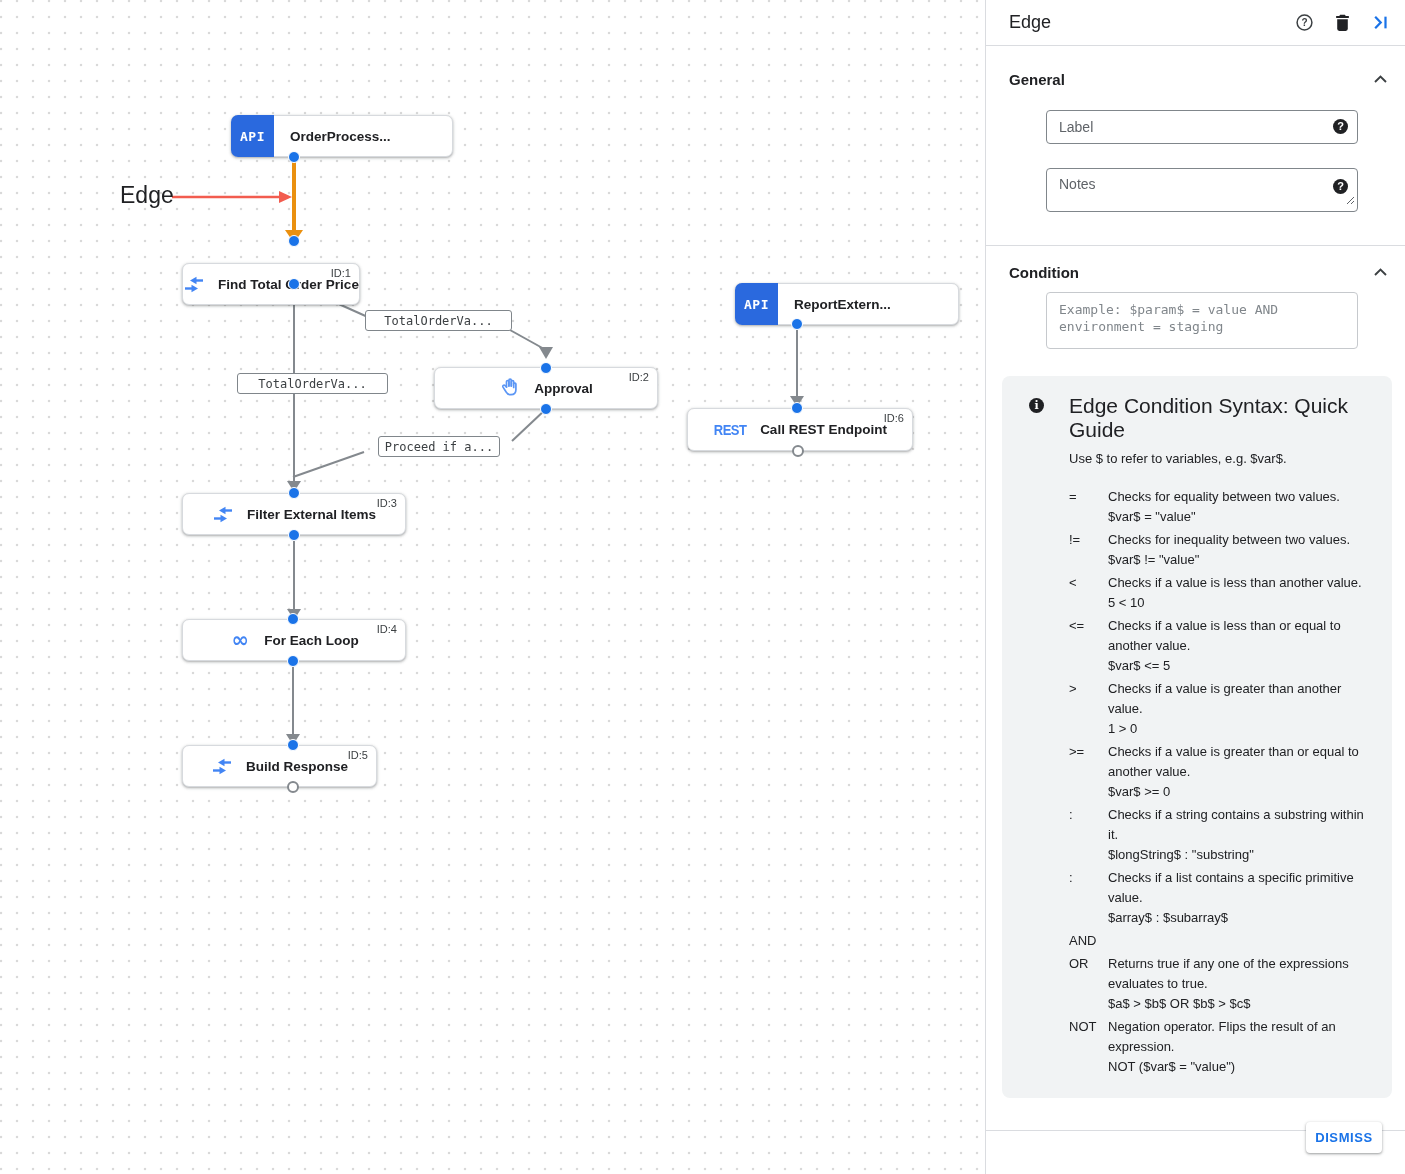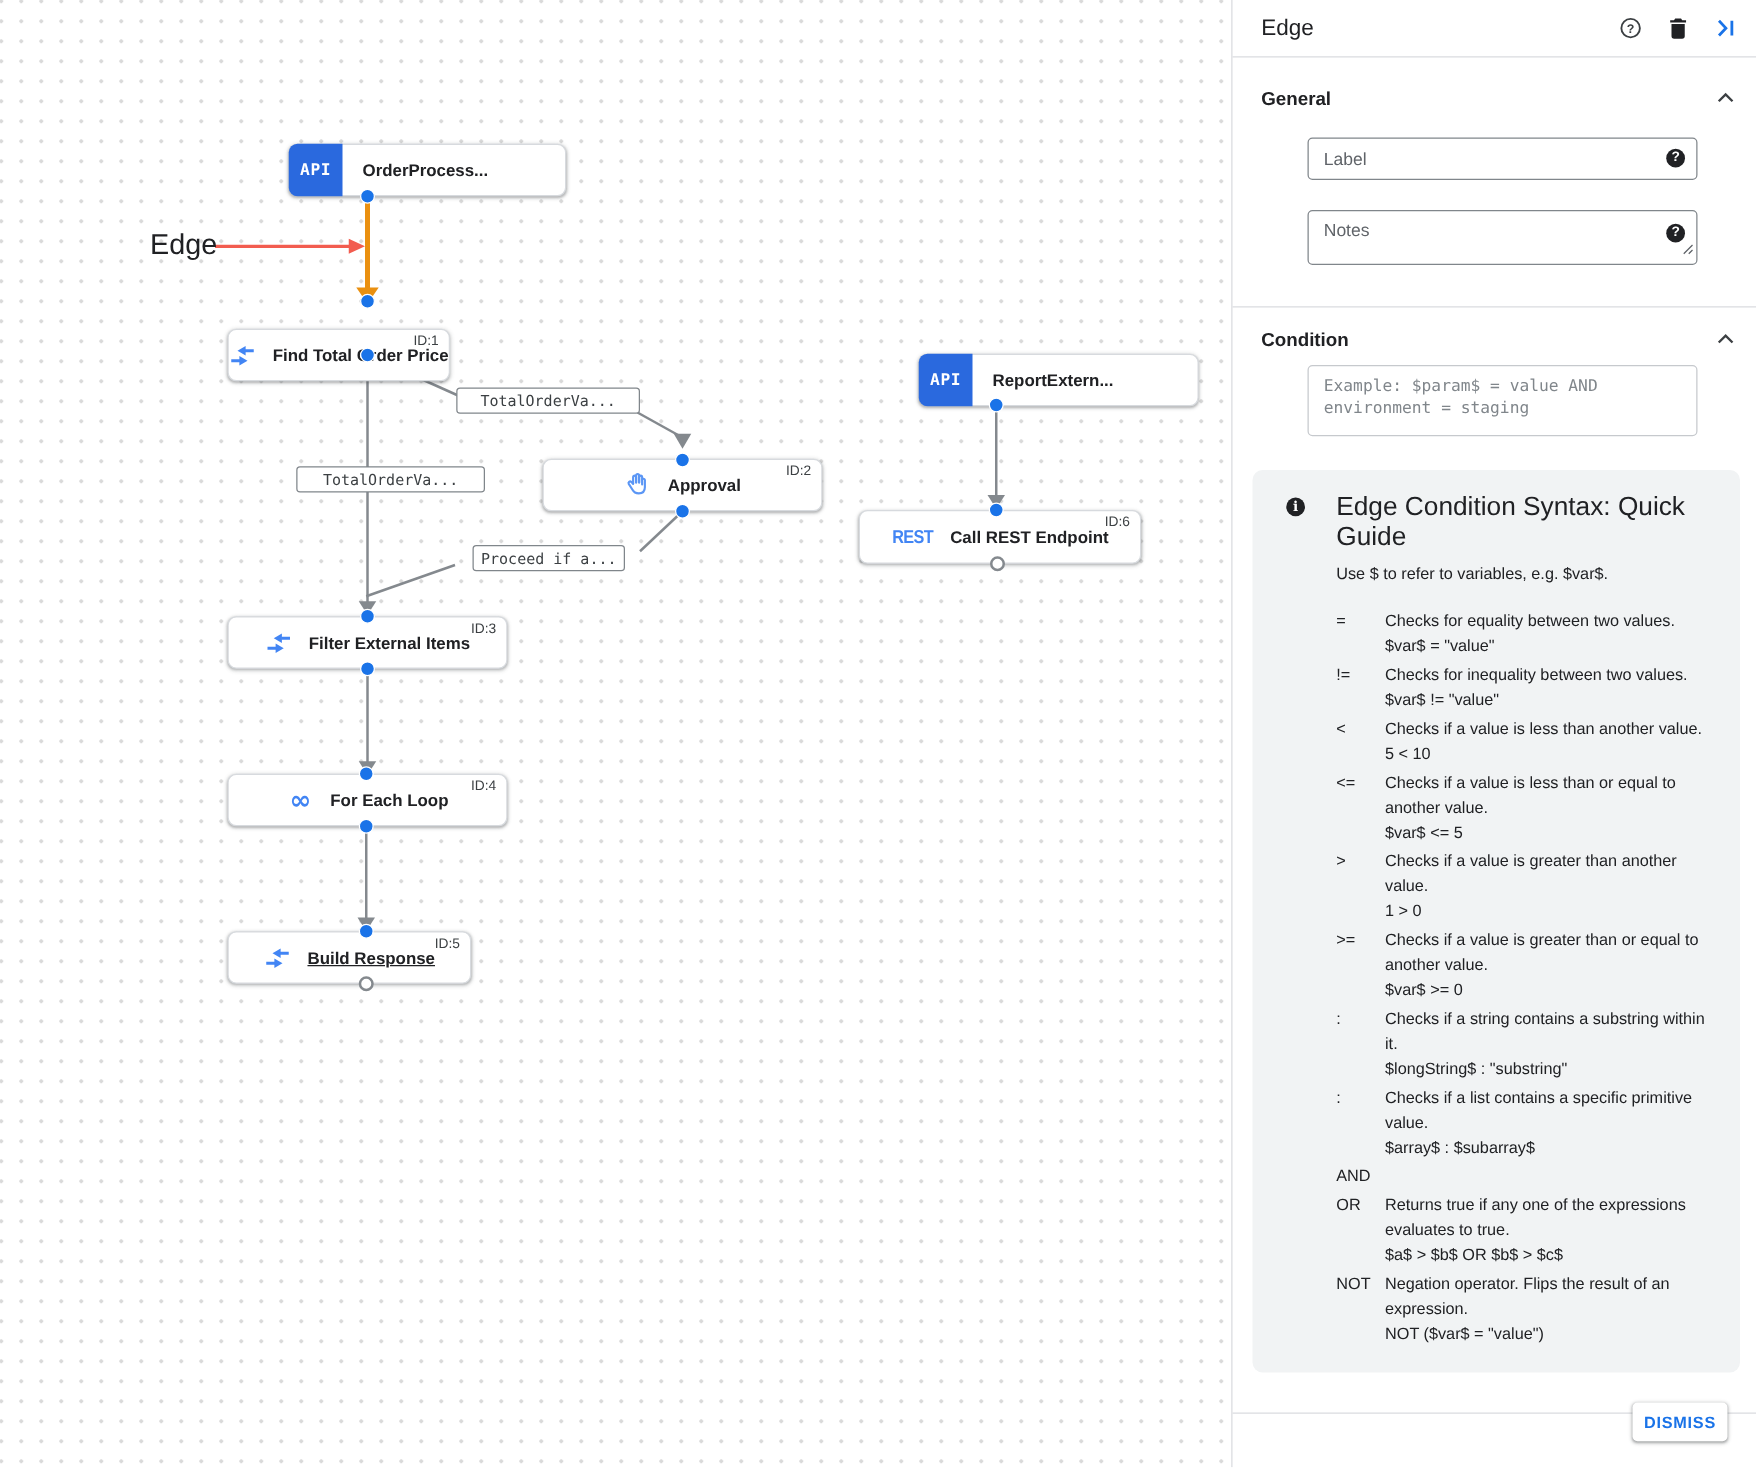--- a/index.html
+++ b/index.html
@@ -179,21 +179,21 @@
     </div>
 
     <div class="node task" style="left:182px;top:619px;width:224px;">
       <span class="nid">ID:4</span>
       <span class="nicon">
           <span class="loopglyph">∞</span>
         </span>
       <span class="ntitle">For Each Loop</span>
     </div>
 
-    <div class="node task" style="left:182px;top:745px;width:195px;text-decoration:underline;">
+    <div class="node task" style="left:182px;top:745px;width:195px;">
       <span class="nid">ID:5</span>
       <span class="nicon">
         <svg width="20" height="17" viewBox="0 0 20 17">
           <line x1="1" y1="12.5" x2="8" y2="12.5" stroke="#4285f4" stroke-width="2.4"></line>
           <polygon points="7.5,8.7 14,12.5 7.5,16.3" fill="#4285f4"></polygon>
           <line x1="19" y1="4.5" x2="12" y2="4.5" stroke="#4285f4" stroke-width="2.4"></line>
           <polygon points="12.5,0.7 6,4.5 12.5,8.3" fill="#4285f4"></polygon>
         </svg>
       </span>
       <span class="ntitle">Build Response</span>

